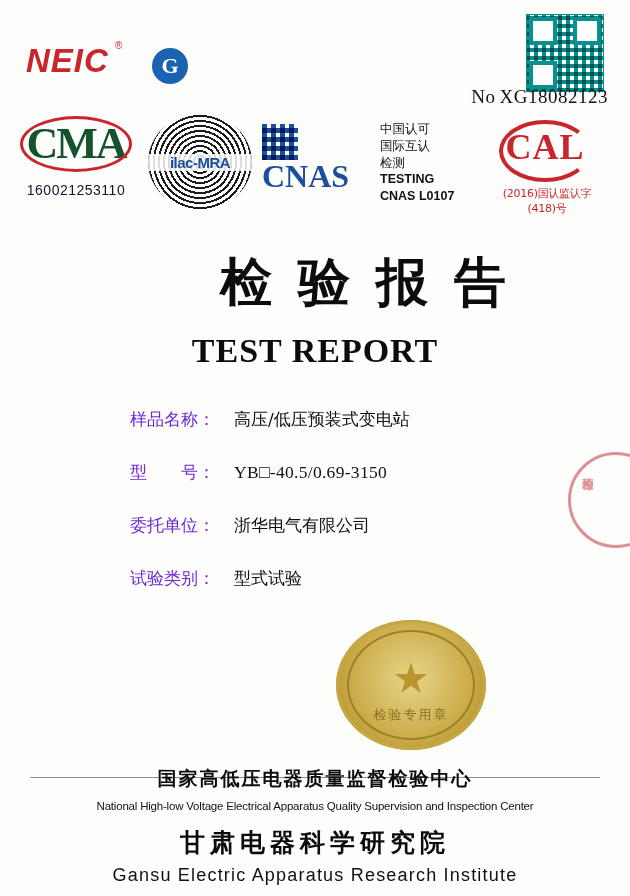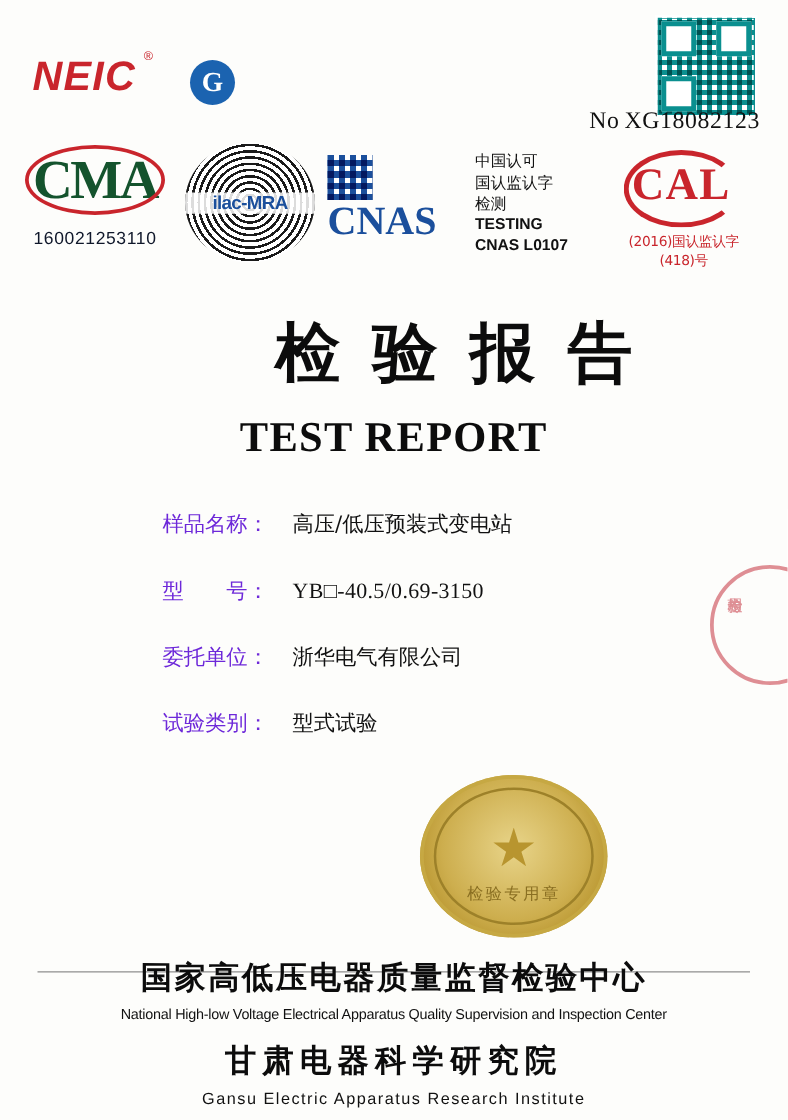--- a/index.html
+++ b/index.html
@@ -381,21 +381,21 @@
   .footer-rule {
     position: absolute;
     left: 30px;
     bottom: 118px;
     width: 570px;
     border-top: 1px solid #8f8f8f;
   }
   .org-cn {
     font-family: "DejaVu Serif", serif;
     font-weight: bold;
-    font-size: 25px;
+    font-size: 19px;
     letter-spacing: 2px;
     color: #0c0c0c;
     margin-bottom: 8px;
   }
   .org-en {
     font-family: "Liberation Sans", sans-serif;
     font-size: 11.5px;
     letter-spacing: -0.2px;
     color: #111;
     margin-bottom: 14px;
@@ -403,21 +403,21 @@
   .inst-cn {
     font-family: "DejaVu Serif", serif;
     font-weight: bold;
     font-size: 25px;
     letter-spacing: 5px;
     color: #0c0c0c;
     margin-bottom: 6px;
   }
   .inst-en {
     font-family: "Liberation Sans", sans-serif;
-    font-size: 13px;
+    font-size: 18px;
     letter-spacing: 1.2px;
     color: #111;
   }
 </style>
 </head>
 <body>
 
 <div class="page">
 
   <div class="top-row">
@@ -447,21 +447,21 @@
       <div class="ilac-text">ilac-MRA</div>
     </div>
 
     <div class="cnas">
       <div class="cnas-grid"></div>
       <div class="cnas-letters">CNAS</div>
     </div>
 
     <div class="cnas-side">
       <div>中国认可</div>
-      <div>国认监认字</div>
+      <div>国际互认</div>
       <div>检测</div>
       <div class="en">TESTING</div>
       <div class="en">CNAS L0107</div>
     </div>
 
     <div class="cal">
       <div class="cal-mark">
         <span class="cal-ring"></span>
         <span class="cal-letters">CAL</span>
       </div>

